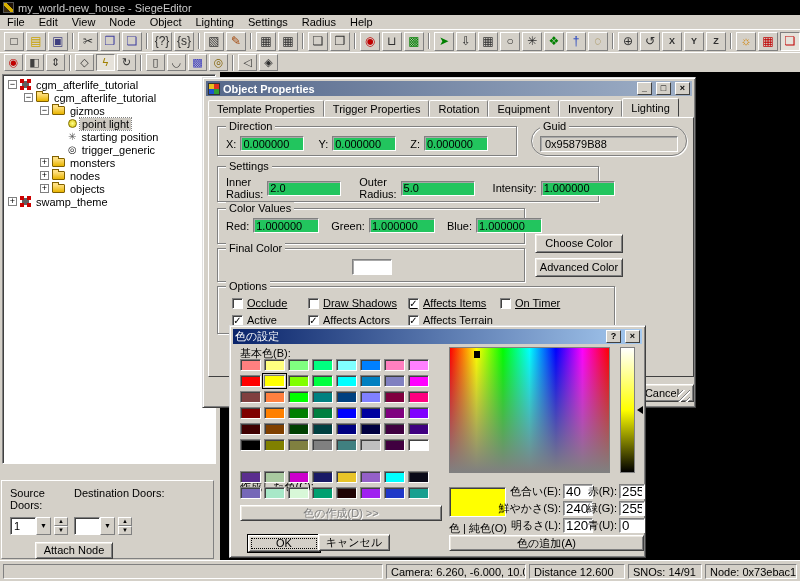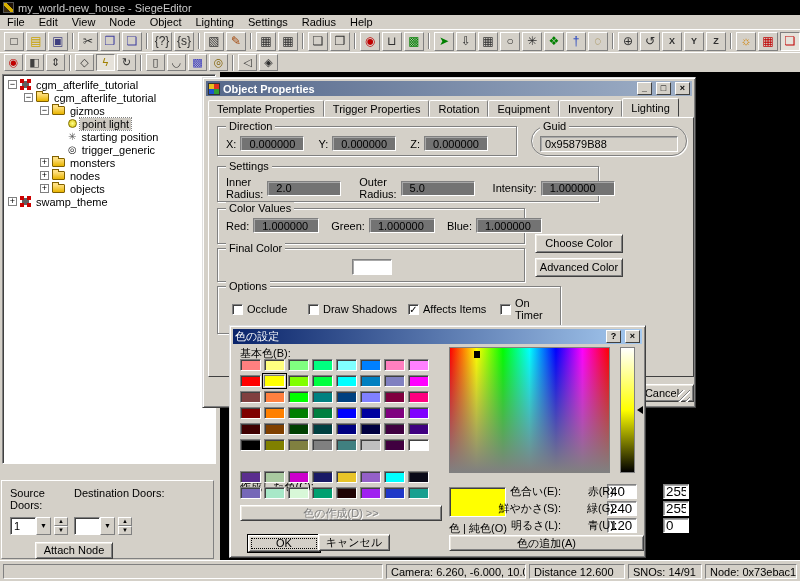--- a/index.html
+++ b/index.html
@@ -84,31 +84,31 @@
   .objbody{position:absolute;left:3px;top:19px;right:3px;bottom:3px;}
   .tabs{position:absolute;left:2px;top:3px;display:flex;z-index:2;}
   .tab{height:17px;line-height:16px;padding:0 8px;background:#d4d0c8;border:1px solid;
        border-color:#fff #808080 transparent #fff;border-radius:2px 2px 0 0;}
   .tab.active{height:19px;margin-top:-2px;line-height:18px;position:relative;border-color:#fff #404040 transparent #fff;}
   .page{position:absolute;left:2px;top:20px;width:486px;height:260px;background:#d4d0c8;
         border:1px solid;border-color:#fff #404040 #404040 #fff;}
   .group{position:absolute;border:1px solid #808080;box-shadow:inset 1px 1px 0 #fff,1px 1px 0 #fff;}
   .legend{position:absolute;top:-7px;left:8px;background:#d4d0c8;padding:0 3px;line-height:13px;}
   .grow{display:flex;align-items:center;margin-top:9px;padding:0 8px;gap:4px;}
-  .field{height:15px;background:#737373;border:1px solid;border-color:#808080 #fff #fff #808080;
-         box-shadow:inset 1px 1px 0 #a8a8a8;padding:0 8px;font:11px "Liberation Sans","DejaVu Sans",sans-serif;}
+  .field{height:15px;background:#22c55e;border:1px solid;border-color:#808080 #fff #fff #808080;
+         box-shadow:inset 1px 1px 0 #a8a8a8;padding:0 2px;font:11px "Liberation Sans","DejaVu Sans",sans-serif;}
   .g-direction{left:8px;top:8px;width:300px;height:30px;}
   .g-guid{left:322px;top:8px;width:156px;height:30px;border-radius:15px;}
   .guidbox{margin:9px 8px 0;height:16px;background:#d4d0c8;border:1px solid;border-color:#808080 #fff #fff #808080;
            box-shadow:inset 1px 1px 0 #a8a8a8;padding:1px 4px;}
   .g-settings{left:8px;top:48px;width:382px;height:36px;}
   .g-colorvalues{left:8px;top:90px;width:308px;height:36px;}
   .g-finalcolor{left:8px;top:130px;width:308px;height:34px;}
   .fcswatch{position:absolute;left:134px;top:10px;width:40px;height:16px;border:1px solid;border-color:#808080 #fff #fff #808080;box-shadow:inset 1px 1px 0 #a8a8a8;}
-  .g-options{left:8px;top:168px;width:344px;height:48px;}
+  .g-options{left:8px;top:168px;width:398px;height:48px;text-decoration:underline;}
   .optgrid{display:grid;grid-template-columns:76px 100px 92px auto;gap:5px 0;margin:10px 0 0 14px;}
   .opt{display:flex;align-items:center;gap:4px;}
   .cb{width:11px;height:11px;flex:none;background:#fff;border:1px solid;border-color:#808080 #fff #fff #808080;
       box-shadow:inset 1px 1px 0 #404040;font-size:10px;line-height:9px;font-weight:bold;text-align:center;}
   .sidebtn{position:absolute;width:88px;height:19px;line-height:17px;}
   .b-choose{left:326px;top:116px;}
   .b-advanced{left:326px;top:140px;}
   .b-cancel{position:absolute;left:424px;top:287px;width:64px;height:18px;line-height:16px;}
   .grip{position:absolute;right:2px;bottom:2px;width:12px;height:12px;
         background:repeating-linear-gradient(135deg,transparent 0 3px,#808080 3px 4px,#fff 4px 5px);}
@@ -126,21 +126,21 @@
   .cancelbtn{position:absolute;left:85px;top:189px;width:72px;height:17px;line-height:15px;}
   .huefield{position:absolute;left:216px;top:2px;width:161px;height:126px;border:1px solid #808080;
     background:linear-gradient(to bottom,rgba(128,128,128,0),rgba(128,128,128,1)),
                linear-gradient(to right,#f00 0%,#ff0 16.6%,#0f0 33.3%,#0ff 50%,#00f 66.6%,#f0f 83.3%,#f00 100%);}
   .huemark{position:absolute;width:6px;height:7px;background:#000;}
   .lumstrip{position:absolute;left:387px;top:2px;width:15px;height:126px;border:1px solid #808080;
     background:linear-gradient(to bottom,#fff,#ff0 50%,#000);}
   .lumarrow{position:absolute;left:404px;width:0;height:0;border-top:4px solid transparent;border-bottom:4px solid transparent;border-right:6px solid #000;}
   .preview{position:absolute;left:216px;top:142px;width:57px;height:30px;border:1px solid;border-color:#808080 #fff #fff #808080;box-shadow:inset 1px 1px 0 #404040;}
   .solidlbl{position:absolute;left:210px;top:176px;width:70px;text-align:center;}
-  .hslcol .fr,.rgbcol .fr{position:absolute;display:flex;align-items:center;gap:44px;}
+  .hslcol .fr,.rgbcol .fr{position:absolute;display:flex;align-items:center;}
   .frlabel{display:inline-block;text-align:right;}
   .numfield{height:15px;background:#fff;border:1px solid;border-color:#808080 #fff #fff #808080;box-shadow:inset 1px 1px 0 #a8a8a8;padding:0 2px;}
   .addbtn{position:absolute;left:216px;top:190px;width:195px;height:16px;line-height:14px;}
 
   
   .statusbar{height:21px;display:flex;align-items:center;gap:3px;padding:0 3px;background:#d4d0c8;border-top:1px solid #fff;}
   .scell{height:15px;border:1px solid;border-color:#808080 #fff #fff #808080;padding:1px 4px;white-space:nowrap;overflow:hidden;}
   .s0{flex:1;}
 </style>
 </head>

